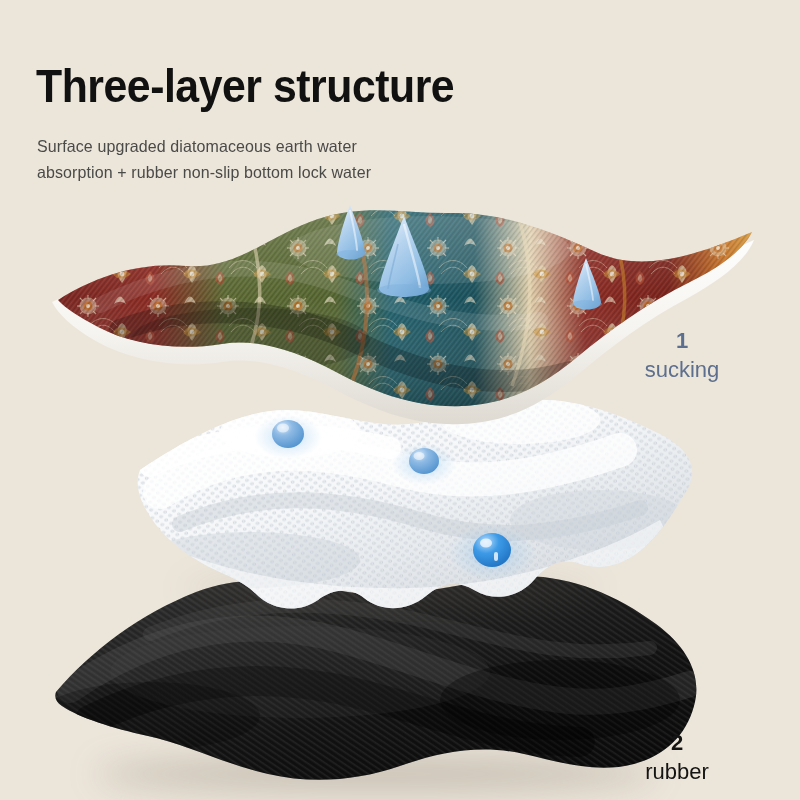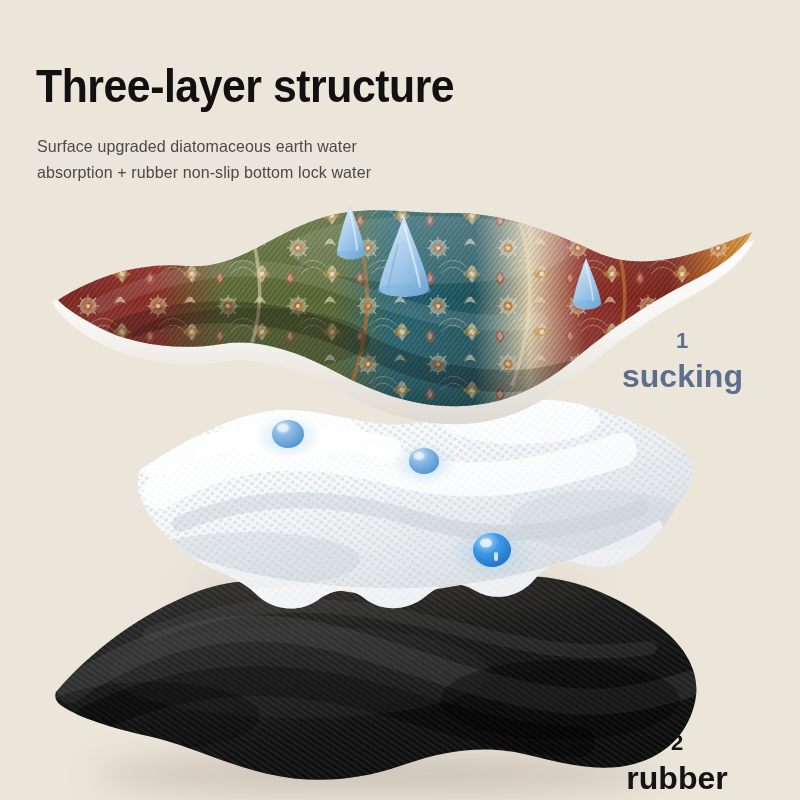--- a/index.html
+++ b/index.html
@@ -46,21 +46,21 @@
     transform-origin: left center;
   }
 
   
   .callout {
     position: absolute;
     text-align: center;
     line-height: 1.32;
   }
   .callout .num { display: block; font-size: 22px; font-weight: 600; }
-  .callout .word { display: block; font-size: 32px; font-weight: 700; }
+  .callout .word { display: block; font-size: 22px; font-weight: 400; }
   #callout-1 { left: 622px; top: 326px; width: 120px; color: #5d6f8e; }
   #callout-2 { left: 612px; top: 728px; width: 130px; color: #141414; }
 
   
   #stage { position: absolute; inset: 0; }
   .layer { position: absolute; }
   .layer svg { display: block; overflow: visible; }
 
   
   .ground-shadow {

